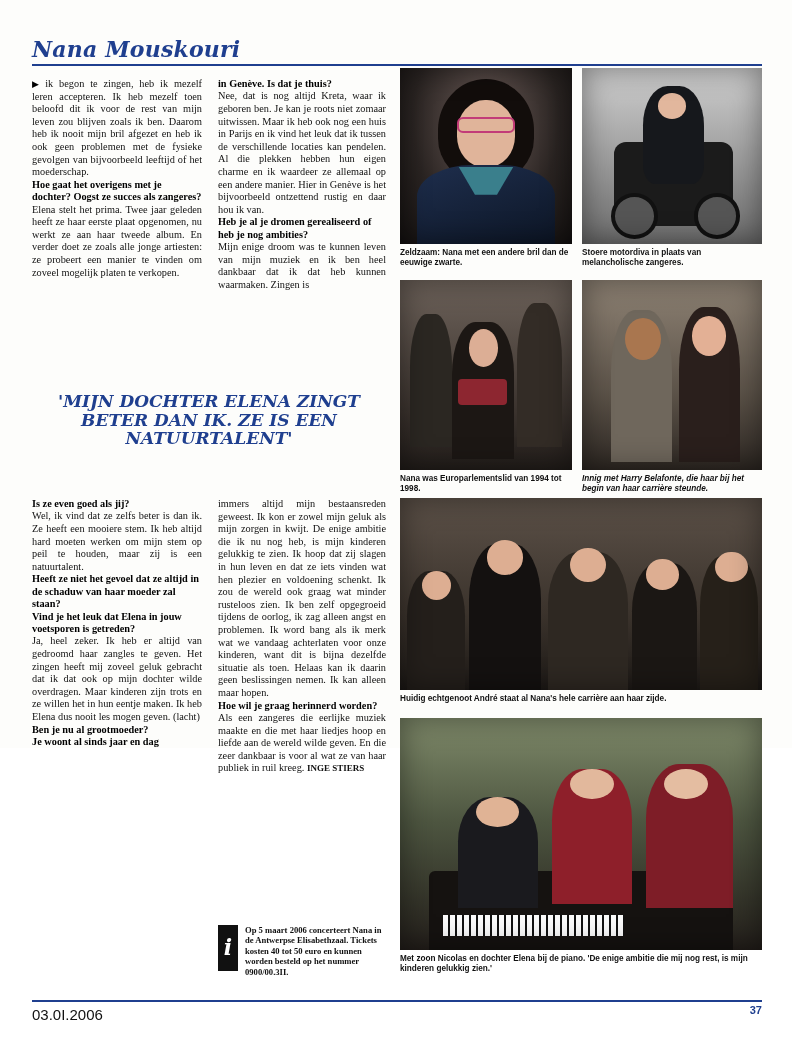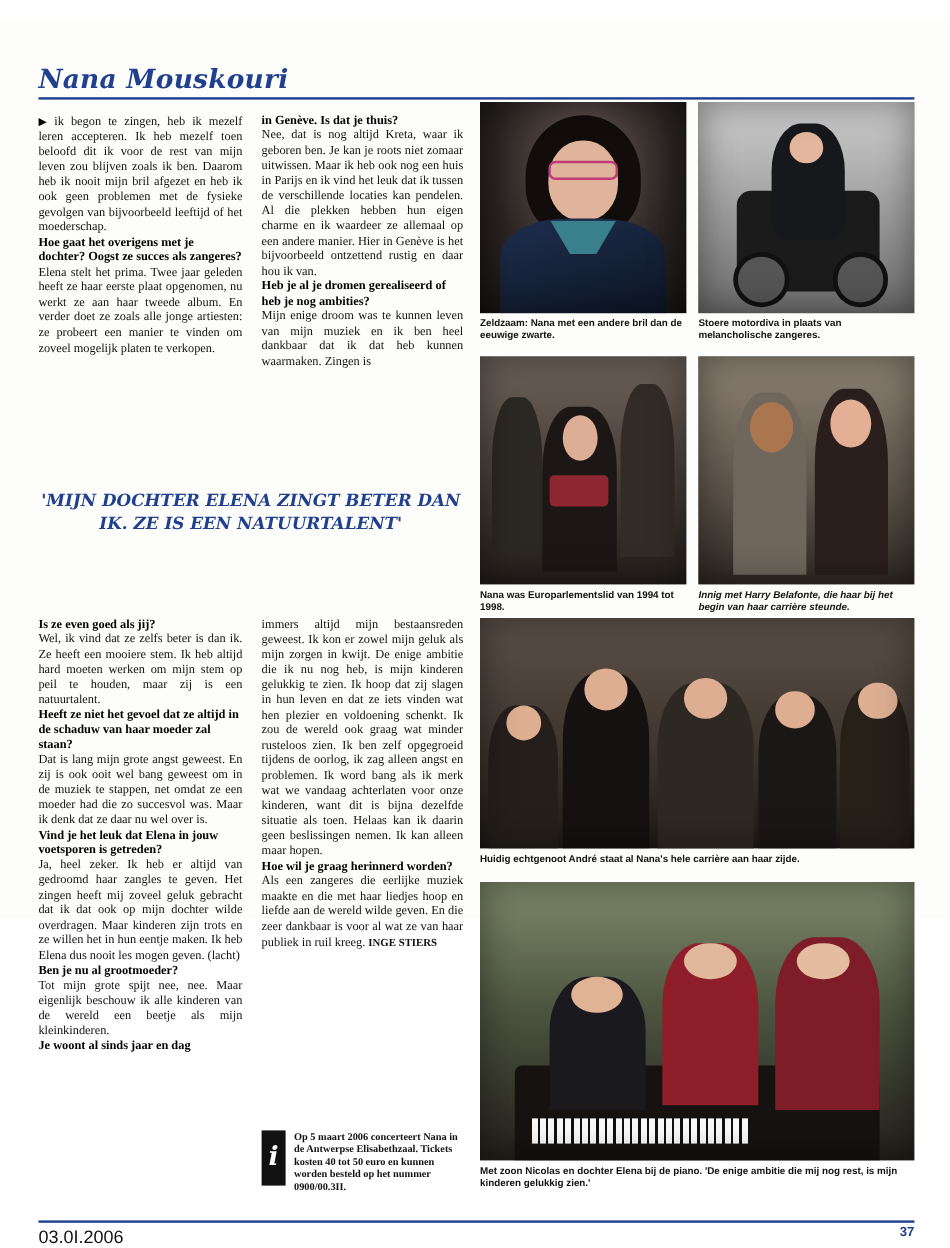--- a/index.html
+++ b/index.html
@@ -11,21 +11,20 @@
     width: 792px; height: 1040px;
     font-family: "Liberation Serif", serif;
     position: relative;
     overflow: hidden;
   }
   .page {
     position: absolute;
     left: 0; top: 0;
     width: 792px; height: 748px;
     background: #fdfdfb;
-    margin-top: 17px;
   }
 
   
   .masthead {
     position: absolute;
     left: 32px; top: 36px;
     width: 730px;
   }
   .masthead h1 {
     margin: 0;
@@ -72,21 +71,21 @@
   #col-d { left: 218px; top: 498px; width: 168px; }
 
   
   .pullquote {
     position: absolute;
     left: 32px; top: 392px;
     width: 354px;
     font-family: "DejaVu Serif", serif;
     font-weight: bold;
     font-style: italic;
-    font-size: 14px;
+    font-size: 17px;
     line-height: 18.5px;
     color: #1f3f8f;
     text-align: center;
   }
 
   
   .infobox {
     position: absolute;
     left: 218px; top: 925px;
     width: 168px;
@@ -265,25 +264,23 @@
     <p class="q">Hoe gaat het overigens met je dochter? Oogst ze succes als zangeres?</p>
     <p>Elena stelt het prima. Twee jaar geleden heeft ze haar eerste plaat opgenomen, nu werkt ze aan haar tweede album. En verder doet ze zoals alle jonge artiesten: ze probeert een manier te vinden om zoveel mogelijk platen te verkopen.</p>
   </div>
 
   <div class="pullquote">'MIJN DOCHTER ELENA ZINGT BETER DAN IK. ZE IS EEN NATUURTALENT'</div>
 
   <div class="col" id="col-c">
     <p class="q" style="margin-top:0">Is ze even goed als jij?</p>
     <p>Wel, ik vind dat ze zelfs beter is dan ik. Ze heeft een mooiere stem. Ik heb altijd hard moeten werken om mijn stem op peil te houden, maar zij is een natuurtalent.</p>
     <p class="q">Heeft ze niet het gevoel dat ze altijd in de schaduw van haar moeder zal staan?</p>
-    <p>Dat is lang mijn grote angst geweest. En zij is ook ooit wel bang geweest om in de muziek te stappen, net omdat ze een moeder had die zo succesvol was. Maar ik denk dat ze daar nu wel over is.</p>
     <p class="q">Vind je het leuk dat Elena in jouw voetsporen is getreden?</p>
     <p>Ja, heel zeker. Ik heb er altijd van gedroomd haar zangles te geven. Het zingen heeft mij zoveel geluk gebracht dat ik dat ook op mijn dochter wilde overdragen. Maar kinderen zijn trots en ze willen het in hun eentje maken. Ik heb Elena dus nooit les mogen geven. (lacht)</p>
     <p class="q">Ben je nu al grootmoeder?</p>
-    <p>Tot mijn grote spijt nee, nee. Maar eigenlijk beschouw ik alle kinderen van de wereld een beetje als mijn kleinkinderen.</p>
     <p class="q">Je woont al sinds jaar en dag</p>
   </div>
 
   <div class="col" id="col-d">
     <p>immers altijd mijn bestaansreden geweest. Ik kon er zowel mijn geluk als mijn zorgen in kwijt. De enige ambitie die ik nu nog heb, is mijn kinderen gelukkig te zien. Ik hoop dat zij slagen in hun leven en dat ze iets vinden wat hen plezier en voldoening schenkt. Ik zou de wereld ook graag wat minder rusteloos zien. Ik ben zelf opgegroeid tijdens de oorlog, ik zag alleen angst en problemen. Ik word bang als ik merk wat we vandaag achterlaten voor onze kinderen, want dit is bijna dezelfde situatie als toen. Helaas kan ik daarin geen beslissingen nemen. Ik kan alleen maar hopen.</p>
     <p class="q">Hoe wil je graag herinnerd worden?</p>
     <p style="display:inline">Als een zangeres die eerlijke muziek maakte en die met haar liedjes hoop en liefde aan de wereld wilde geven. En die zeer dankbaar is voor al wat ze van haar publiek in ruil kreeg.</p>
     <span class="byline">INGE STIERS</span>
   </div>
 

